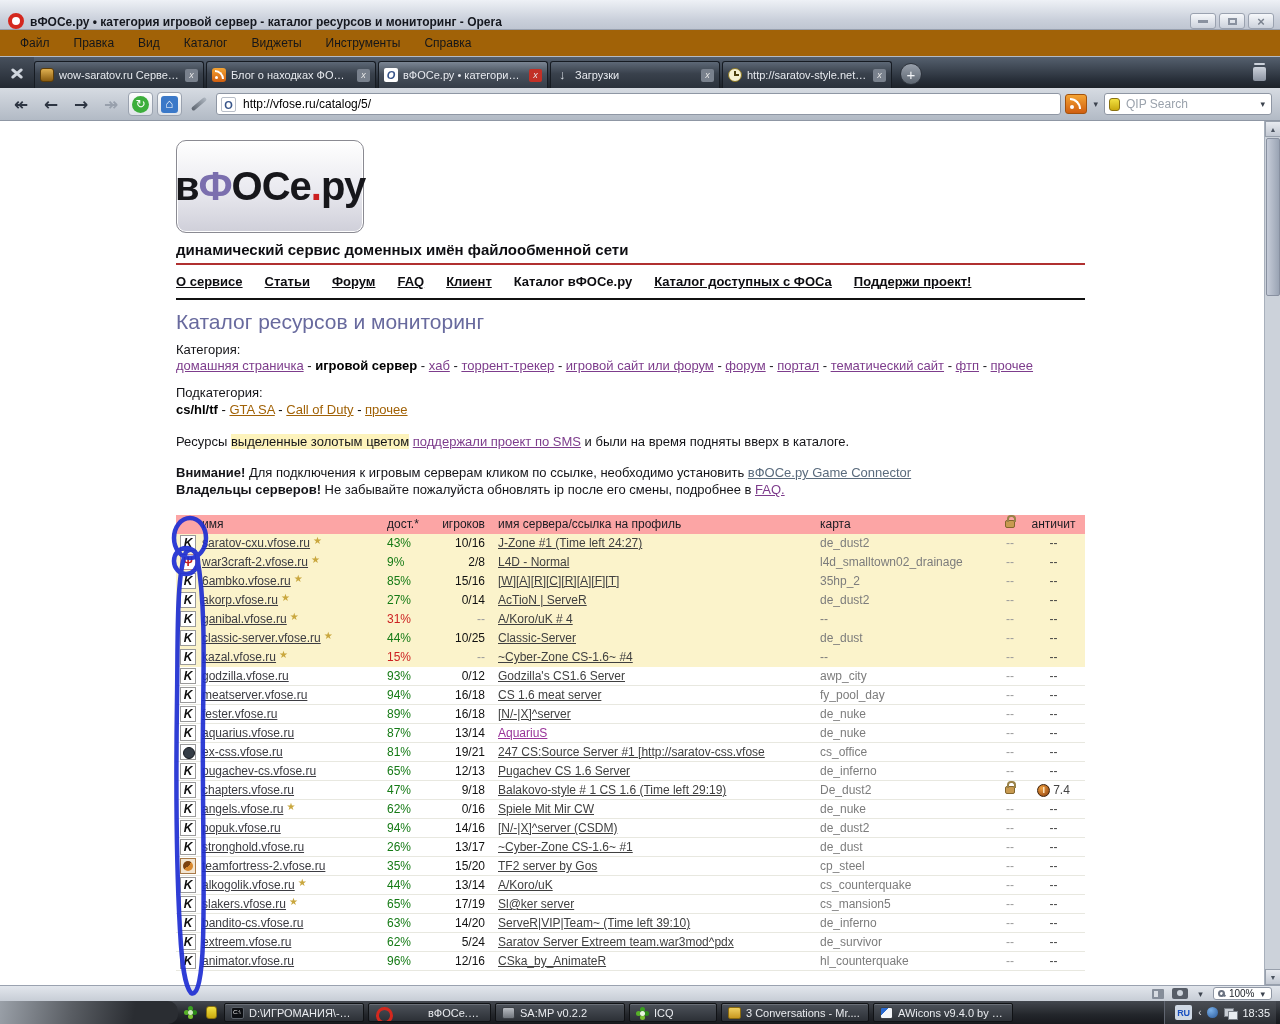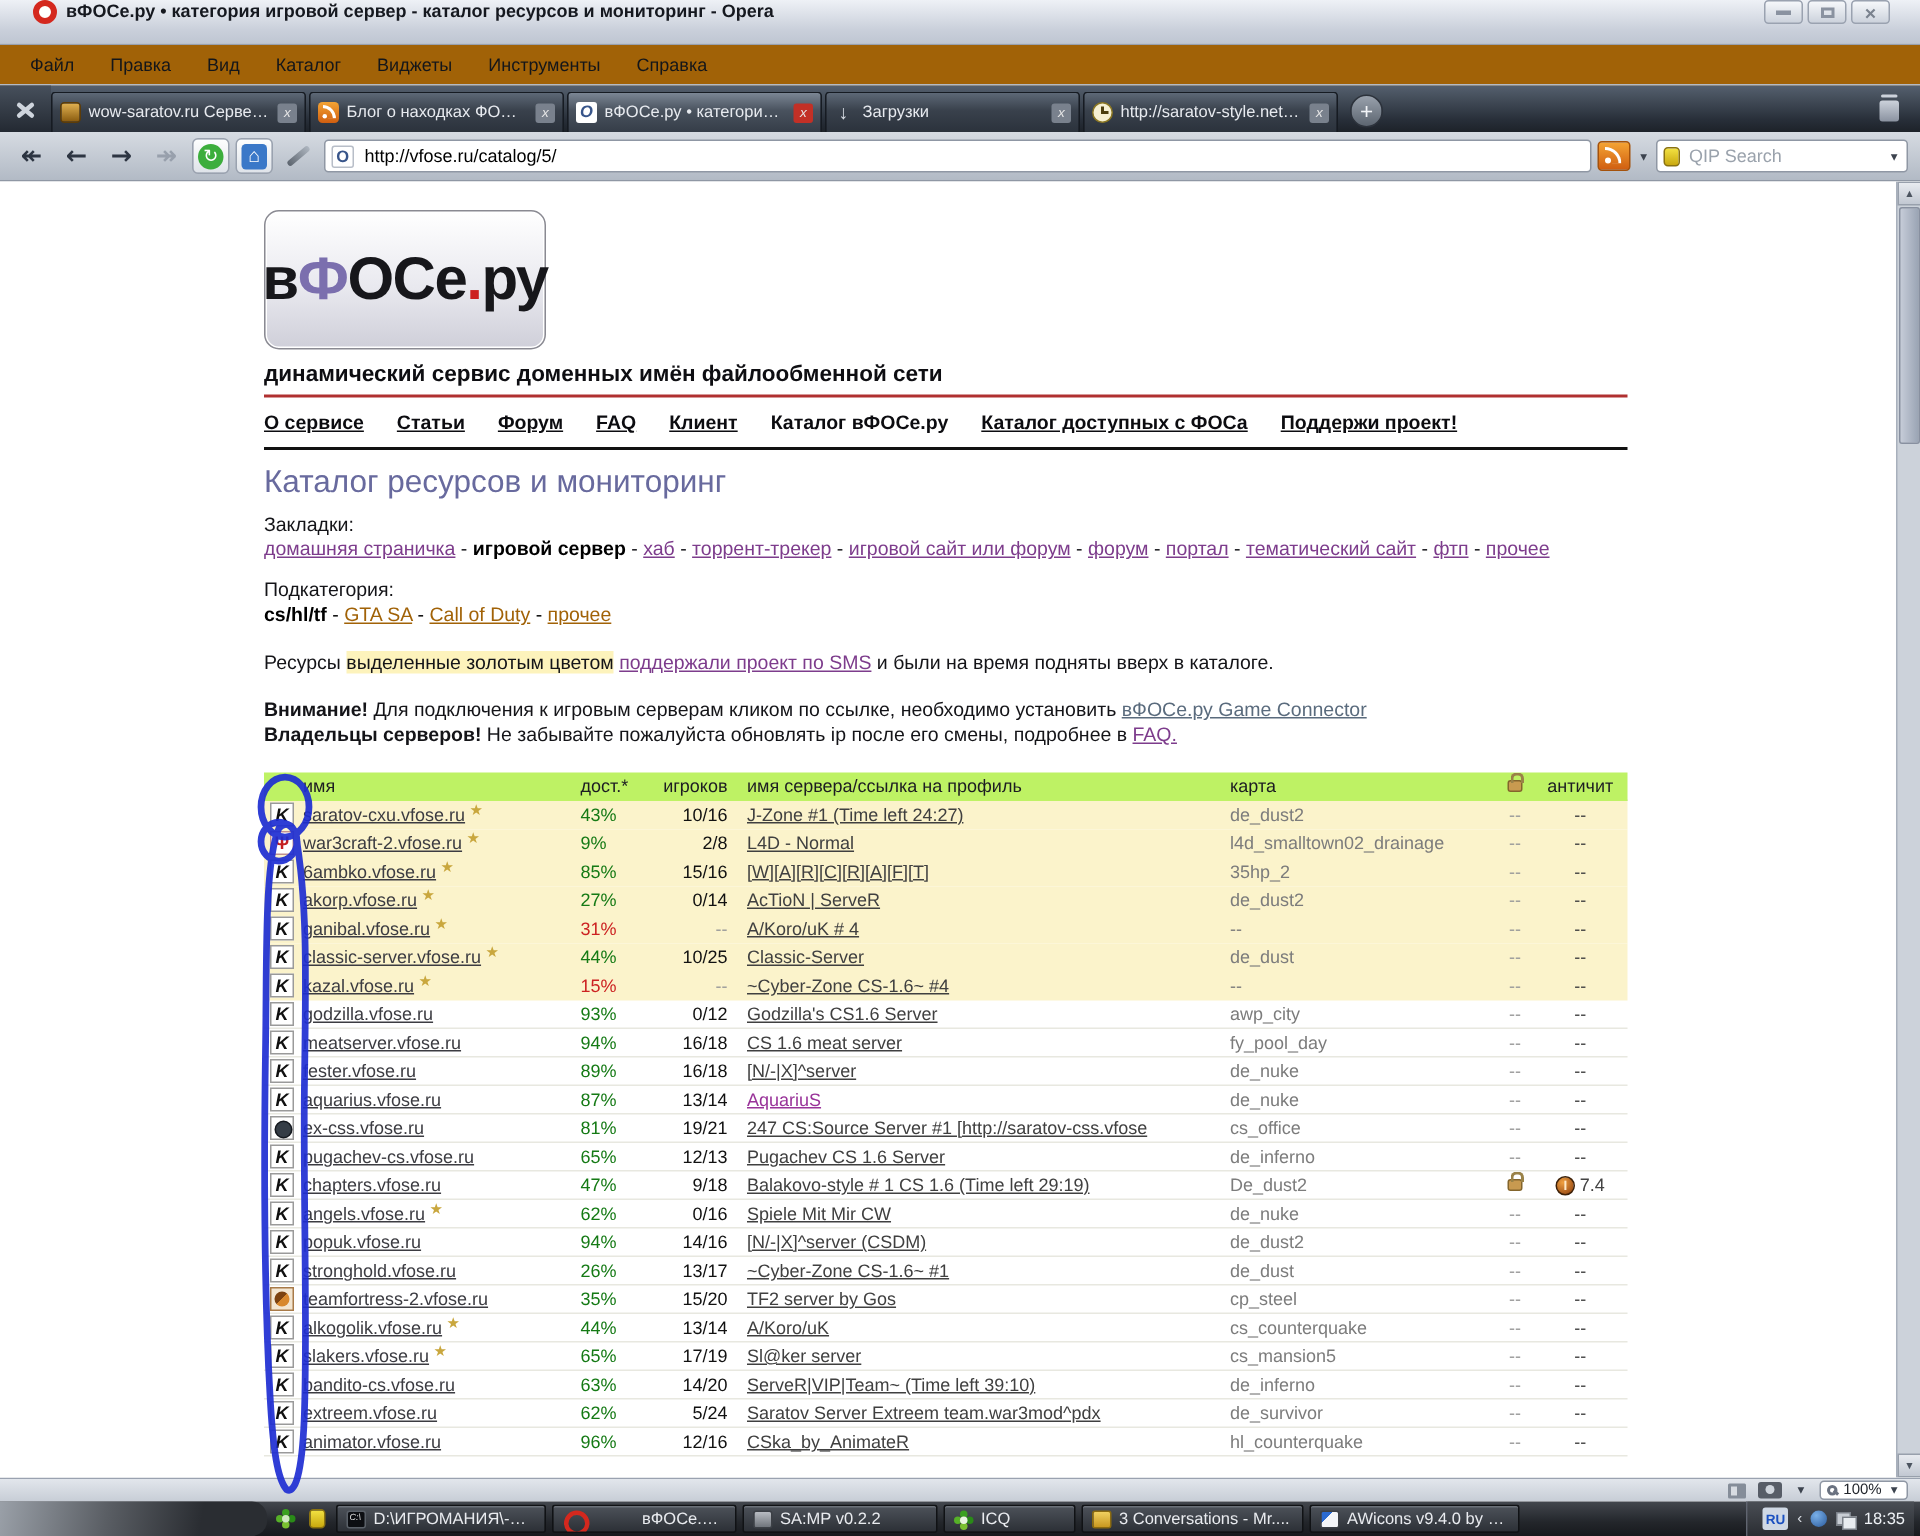--- a/index.html
+++ b/index.html
@@ -1,20 +1,20 @@
 <!DOCTYPE html>
 <html><head>
 <meta charset="utf-8">
 <style>
   html,body{margin:0;padding:0;width:1280px;height:1024px;overflow:hidden;
     font-family:"Liberation Sans","DejaVu Sans",sans-serif;background:#fff;}
   *{box-sizing:border-box;}
   
   .titlebar{height:30px;background:linear-gradient(#eef1f6,#c9cfda 70%,#bfc6d2);
-    border-bottom:1px solid #98a0ae;display:flex;align-items:flex-start;padding:0 20px;}
+    border-bottom:1px solid #98a0ae;display:flex;align-items:flex-end;padding:0 6px;}
   .operao{width:16px;height:16px;border-radius:50%;border:4px solid #d4281e;background:#fff;margin:0 6px 0 2px;}
   .wtitle{font-size:12px;font-weight:bold;color:#15181f;flex:1;white-space:nowrap;overflow:hidden;}
   .winbtns{display:flex;gap:3px;}
   .wbtn{width:26px;height:16px;border:1px solid #9aa2b0;border-radius:3px;
     background:linear-gradient(#f6f8fb,#ccd2dc);display:flex;align-items:center;justify-content:center;
     font-size:10px;color:#6a7280;}
   .wbtn .bar{width:10px;height:3px;background:#8a92a0;}
   .wbtn .box{width:9px;height:7px;border:2px solid #8a92a0;}
   .wbtn.close::before{content:"\00d7";font-size:13px;font-weight:bold;color:#7a828e;}
   .menubar{height:27px;background:#a16207;border-bottom:1px solid #b4bac4;display:flex;align-items:center;padding:0 8px;}
@@ -106,21 +106,21 @@
   .smsline a{color:#7d3c8c;text-decoration:underline;}
   .warnline{margin-top:15px;height:17px;font-size:13px;color:#141418;}
   .warnline b{font-weight:bold;}
   .warnline a{color:#5a6b7d;text-decoration:underline;}
   .ownline{height:17px;font-size:13px;color:#141418;}
   .ownline a{color:#7d3c8c;text-decoration:underline;}
   
   .tbl{margin-top:16px;width:909px;font-size:12px;}
   .tr{display:flex;height:19px;border-bottom:1px solid #e8e8e0;align-items:center;}
   .tr.head{border-bottom:1px solid #cfcfc8;}
-  .tr.head > span{background:#bef264;height:19px;display:flex;align-items:center;color:#1c1c22;}
+  .tr.head > span{background:#fca5a5;height:19px;display:flex;align-items:center;color:#1c1c22;}
   .tr.gold{border-bottom-color:#fff;}
   .tr.gold > span{background:#fbf3cb;height:19px;display:flex;align-items:center;}
   .tr:not(.gold):not(.head) > span{height:19px;display:flex;align-items:center;}
   .ci{width:24px;justify-content:center;}
   .cn{width:180px;padding-left:2px;}
   .ca{width:52px;padding-left:7px;}
   .cp{width:62px;justify-content:flex-end;padding-right:9px;color:#111;}
   .csv{width:322px;padding-left:4px;}
   .cm{width:182px;padding-left:4px;color:#7c7c7c;}
   .cl{width:24px;justify-content:center;color:#9a9a9a;}
@@ -303,21 +303,21 @@
         <a>Статьи</a>
         <a>Форум</a>
         <a>FAQ</a>
         <a>Клиент</a>
         <a class="current">Каталог вФОСе.ру</a>
         <a>Каталог доступных с ФОСа</a>
         <a>Поддержи проект!</a>
       </div>
     <div class="hr-black"></div>
     <div class="h1">Каталог ресурсов и мониторинг</div>
-    <div class="lbl">Закладки:</div>
+    <div class="lbl">Категория:</div>
     <div class="catline">
       
     <a>домашняя страничка</a> - <a class="current">игровой сервер</a> - <a>хаб</a> - <a>торрент-трекер</a> - <a>игровой сайт или форум</a> - <a>форум</a> - <a>портал</a> - <a>тематический сайт</a> - <a>фтп</a> - <a>прочее</a></div>
     <div class="lbl2">Подкатегория:</div>
     <div class="catline2">
       
     <a class="current">cs/hl/tf</a> - <a>GTA SA</a> - <a>Call of Duty</a> - <a>прочее</a></div>
     <div class="smsline">
       <span>Ресурсы </span><span class="hl">выделенные золотым цветом</span><span> </span><a>поддержали проект по SMS</a><span> и были на время подняты вверх в каталоге.</span>
     </div>

